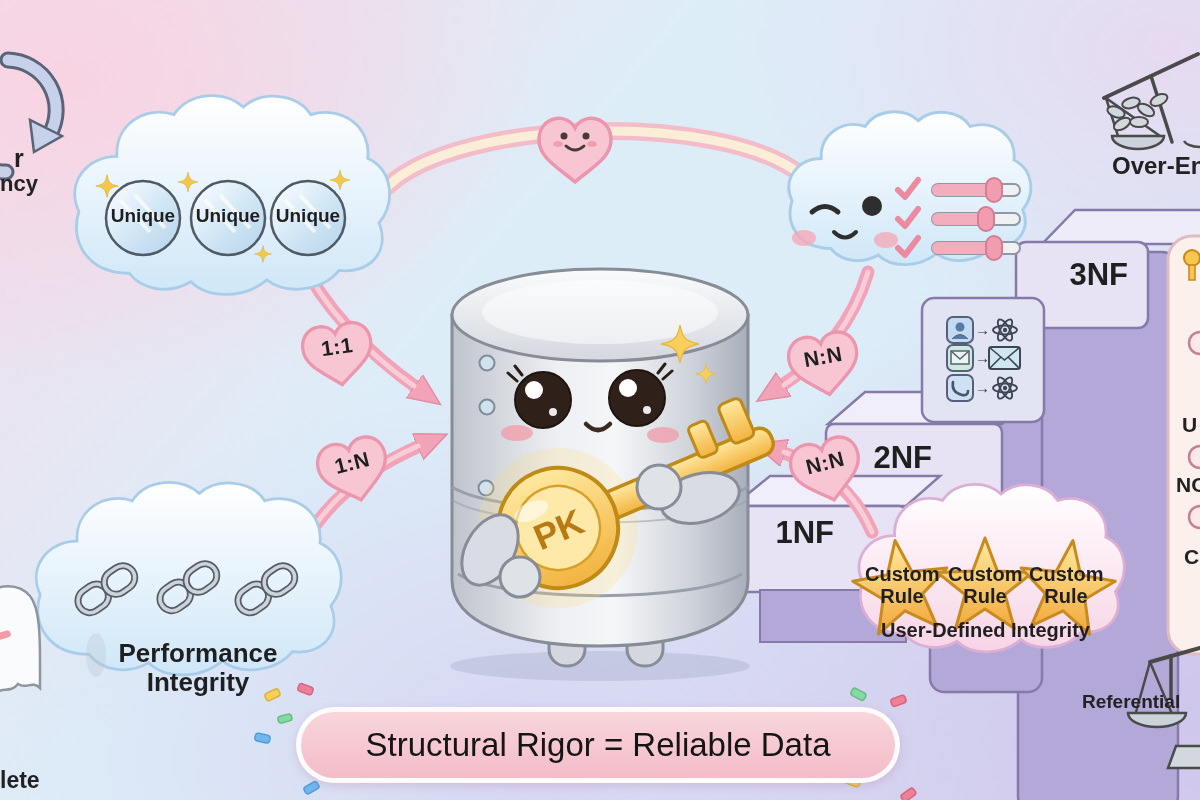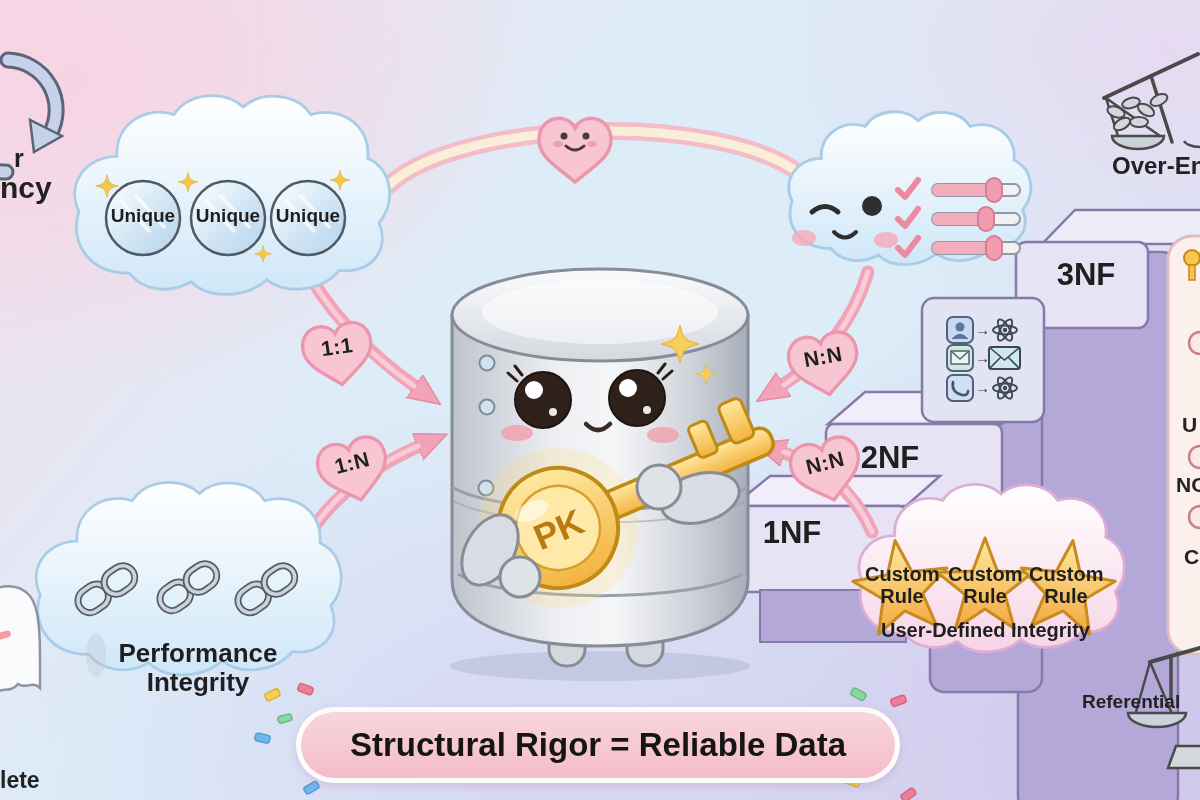--- a/index.html
+++ b/index.html
@@ -21,35 +21,35 @@
   .t-user{left:843px; top:619px; width:285px; font-size:20px;}
   .gem{width:80px; font-size:19px;}
   .g1{left:103px; top:206px;} .g2{left:188px; top:206px;} .g3{left:268px; top:206px;}
   .star-t{width:74px; top:563px; font-size:20px; line-height:1.12;}
   .s1{left:865px;} .s2{left:948px;} .s3{left:1029px;}
   .rel{width:62px; font-size:21px; letter-spacing:.5px;}
   .r11{left:306px; top:335px; transform:rotate(-8deg);}
   .r1n{left:321px; top:451px; transform:rotate(-14deg);}
   .rnnA{left:792px; top:345px; transform:rotate(-10deg);}
   .rnnB{left:794px; top:451px; transform:rotate(-14deg);}
-  .nf{width:84px; font-size:31px;}
+  .nf{width:84px; font-size:31px;text-align:right;}
   .nf1{left:750px; top:516px;} .nf2{left:848px; top:441px;} .nf3{left:1044px; top:258px;}
   .banner{
     position:absolute; left:296px; top:707px; width:594px; height:66px;
     background:linear-gradient(#f9d6dc,#f3bcc8);
     border:5px solid rgba(255,255,255,.92); border-radius:42px;
     box-shadow:0 3px 8px rgba(170,110,150,.25);
     display:flex; align-items:center; justify-content:center;
   }
-  .banner span{font-size:33px; font-weight:bold; color:#151515;}
+  .banner span{font-size:33px; font-weight:normal; color:#151515;}
   .note{position:absolute; font-weight:bold; color:#222; white-space:nowrap;}
   .overent{left:1112px; top:152px; font-size:24px;}
   .perf{left:1082px; top:691px; font-size:19px;}
   .fragr{left:14px; top:144px; font-size:25px;}
-  .fragncy{left:0px; top:171px; font-size:30px;}
+  .fragncy{left:0px; top:171px; font-size:22px;}
   .fraglete{left:0px; top:767px; font-size:23px;}
   .cardU{left:1182px; top:413px; font-size:21px;}
   .cardNO{left:1176px; top:473px; font-size:21px;}
   .cardC{left:1184px; top:545px; font-size:21px;}
   .parrow{position:absolute; font-weight:bold; color:#333; font-size:15px;}
   .pa1{left:975px; top:321px;} .pa2{left:975px; top:349px;} .pa3{left:975px; top:379px;}
 </style>
 </head>
 <body>
 

